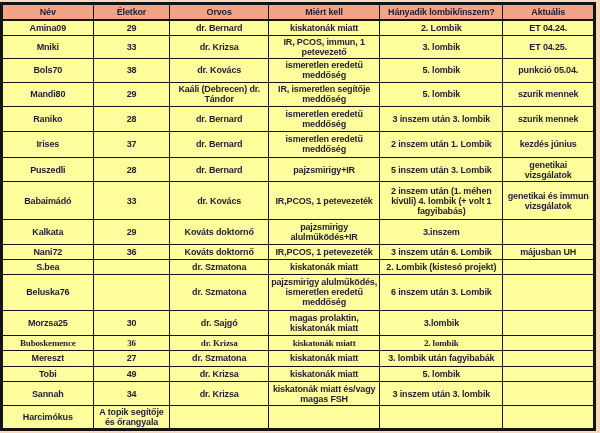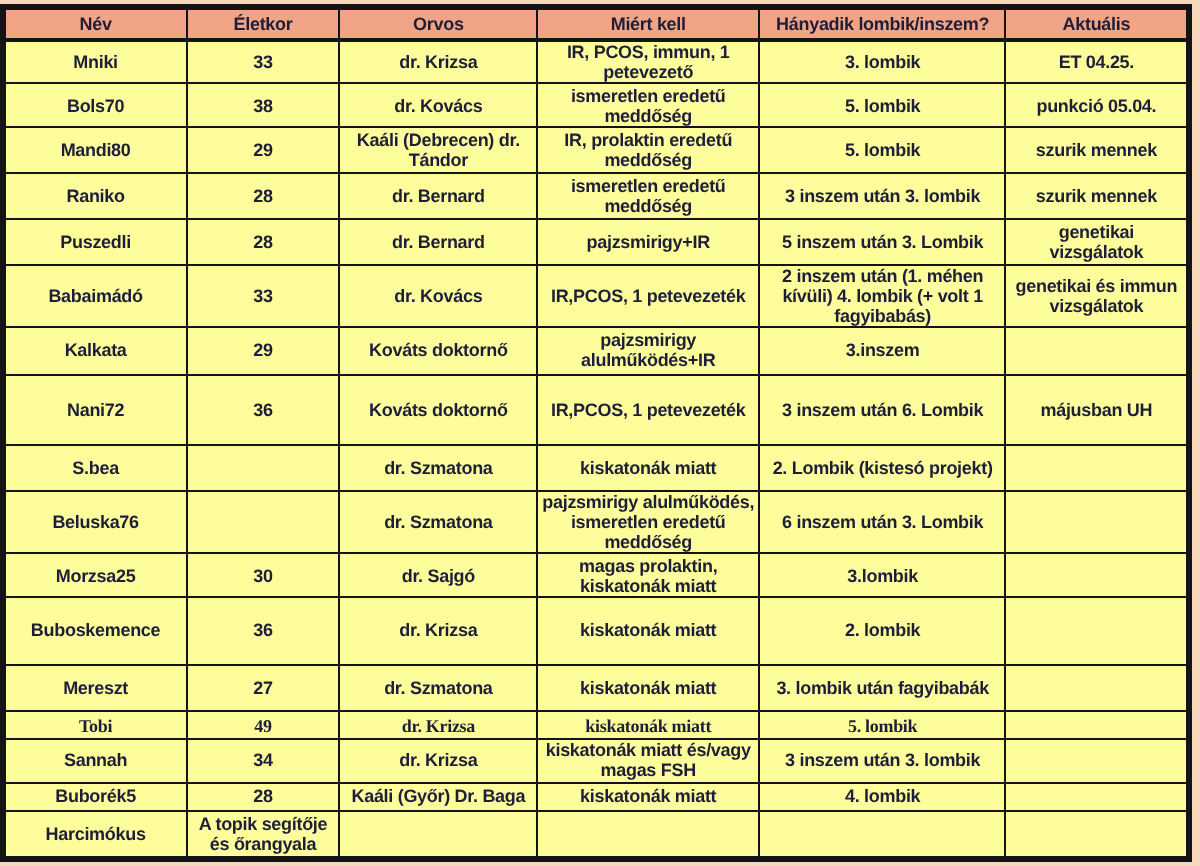--- a/index.html
+++ b/index.html
@@ -86,50 +86,66 @@
           <th>Név</th>
           <th>Életkor</th>
           <th>Orvos</th>
           <th>Miért kell</th>
           <th>Hányadik lombik/inszem?</th>
           <th>Aktuális</th>
         </tr>
     </thead>
     <tbody>
         <tr>
+          <td>Amina09</td>
+          <td>29</td>
+          <td>dr. Bernard</td>
+          <td>kiskatonák miatt</td>
+          <td>2. Lombik</td>
+          <td>ET 04.24.</td>
+        </tr>
+        <tr>
           <td>Mniki</td>
           <td>33</td>
           <td>dr. Krizsa</td>
           <td>IR, PCOS, immun, 1 petevezető</td>
           <td>3. lombik</td>
           <td>ET 04.25.</td>
         </tr>
         <tr>
           <td>Bols70</td>
           <td>38</td>
           <td>dr. Kovács</td>
           <td>ismeretlen eredetű meddőség</td>
           <td>5. lombik</td>
           <td>punkció 05.04.</td>
         </tr>
         <tr>
           <td>Mandi80</td>
           <td>29</td>
           <td>Kaáli (Debrecen) dr. Tándor</td>
-          <td>IR, prolaktin eredetű meddőség</td>
+          <td>IR, ismeretlen segítője meddőség</td>
           <td>5. lombik</td>
           <td>szurik mennek</td>
         </tr>
         <tr>
           <td>Raniko</td>
           <td>28</td>
           <td>dr. Bernard</td>
           <td>ismeretlen eredetű meddőség</td>
           <td>3 inszem után 3. lombik</td>
           <td>szurik mennek</td>
+        </tr>
+        <tr>
+          <td>Irises</td>
+          <td>37</td>
+          <td>dr. Bernard</td>
+          <td>ismeretlen eredetű meddőség</td>
+          <td>2 inszem után 1. Lombik</td>
+          <td>kezdés június</td>
         </tr>
         <tr>
           <td>Puszedli</td>
           <td>28</td>
           <td>dr. Bernard</td>
           <td>pajzsmirigy+IR</td>
           <td>5 inszem után 3. Lombik</td>
           <td>genetikai vizsgálatok</td>
         </tr>
         <tr>
@@ -206,28 +222,20 @@
         </tr>
         <tr>
           <td>Sannah</td>
           <td>34</td>
           <td>dr. Krizsa</td>
           <td>kiskatonák miatt és/vagy magas FSH</td>
           <td>3 inszem után 3. lombik</td>
           <td></td>
         </tr>
         <tr>
-          <td>Buborék5</td>
-          <td>28</td>
-          <td>Kaáli (Győr) Dr. Baga</td>
-          <td>kiskatonák miatt</td>
-          <td>4. lombik</td>
-          <td></td>
-        </tr>
-        <tr>
           <td>Harcimókus</td>
           <td>A topik segítője és őrangyala</td>
           <td></td>
           <td></td>
           <td></td>
           <td></td>
         </tr>
       </tbody>
   </table>
 </div>

